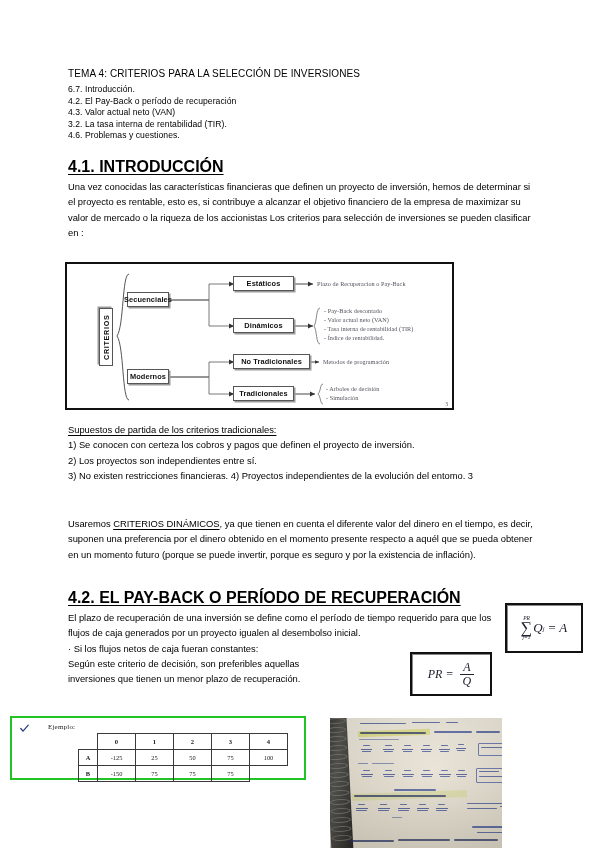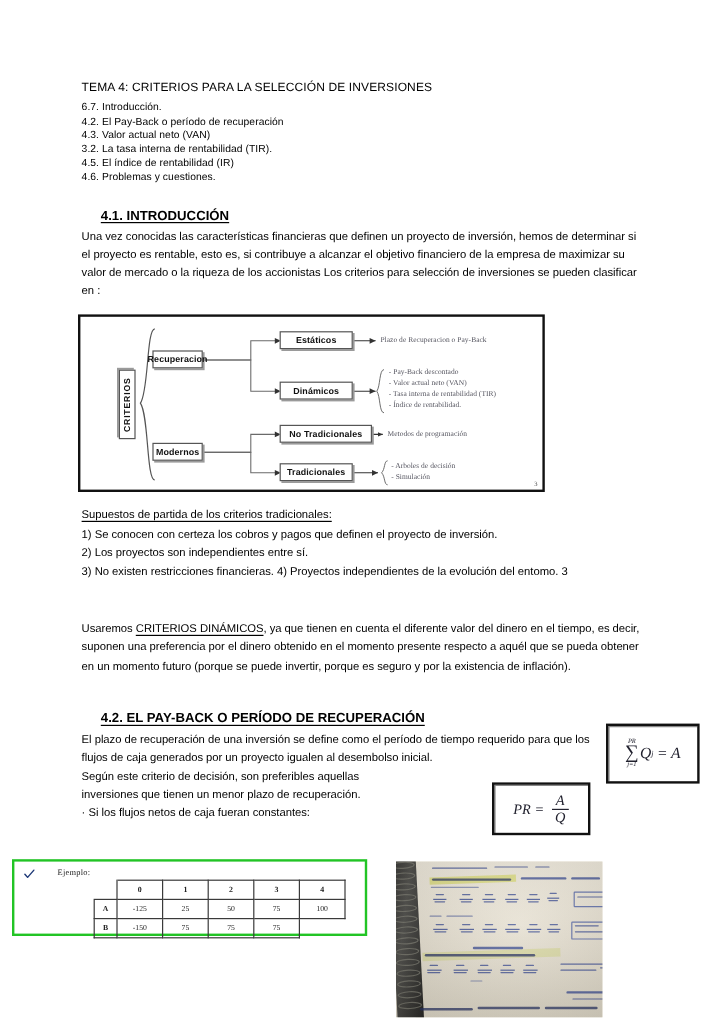--- a/index.html
+++ b/index.html
@@ -34,23 +34,23 @@
     margin: 0 0 5px 0;
     letter-spacing: 0.1px;
   }
   .toc { margin: 0 0 16px 0; }
   .toc-item {
     font-size: 8.6px;
     line-height: 11.6px;
     letter-spacing: 0.05px;
   }
   h2.sec-title {
-    font-size: 11px;
+    font-size: 16px;
     font-weight: bold;
-    margin: 0 0 3px 16px;
+    margin: 0 0 3px 0;
     text-decoration: underline;
     text-underline-offset: 2px;
     display: inline-block;
   }
   .para {
     font-size: 9.4px;
     line-height: 15.3px;
     margin: 0;
     letter-spacing: -0.02px;
   }
@@ -287,21 +287,20 @@
 
   <div class="content">
 
     <h1 class="doc-title">TEMA 4: CRITERIOS PARA LA SELECCIÓN DE INVERSIONES</h1>
 
     <div class="toc">
       <div class="toc-item">6.7. Introducción.</div>
       <div class="toc-item">4.2. El Pay-Back o período de recuperación</div>
       <div class="toc-item">4.3. Valor actual neto (VAN)</div>
       <div class="toc-item">3.2. La tasa interna de rentabilidad (TIR).</div>
-      <div class="toc-item">4.5. El índice de rentabilidad (IR)</div>
       <div class="toc-item">4.6. Problemas y cuestiones.</div>
     </div>
 
     <h2 class="sec-title">4.1. INTRODUCCIÓN</h2>
     <p class="para" style="margin-bottom:4px;">Una vez conocidas las características financieras que definen un proyecto de inversión, hemos de determinar si el proyecto es rentable, esto es, si contribuye a alcanzar el objetivo financiero de la empresa de maximizar su valor de mercado o la riqueza de los accionistas Los criterios para selección de inversiones se pueden clasificar en :</p>
   </div>
 
   <div class="diagram-wrap">
     <div class="diagram">
 
@@ -333,21 +332,21 @@
 
         <path d="M62 10 C55 10 57 62 50 72 C57 82 55 136 62 136" stroke="#555" stroke-width="1" fill="none"></path>
 
         <path d="M253 44 C249 44 250 58 247 62 C250 66 249 80 253 80" stroke="#666" stroke-width="0.8" fill="none"></path>
 
         <path d="M256 120 C253 120 254 127 251 130 C254 133 253 140 256 140" stroke="#666" stroke-width="0.8" fill="none"></path>
       </svg>
 
       <div class="node vert" style="left:32px; top:44px; width:14px; height:58px;">CRITERIOS</div>
 
-      <div class="node" style="left:60px; top:28px; width:42px; height:15px;">Recuperacion</div>
+      <div class="node" style="left:60px; top:28px; width:42px; height:15px;">Secuenciales</div>
       <div class="node" style="left:60px; top:105px; width:42px; height:15px;">Modernos</div>
 
       <div class="node" style="left:166px; top:12px; width:61px; height:15px;">Estáticos</div>
       <div class="node" style="left:166px; top:54px; width:61px; height:15px;">Dinámicos</div>
       <div class="node" style="left:166px; top:90px; width:77px; height:15px;">No Tradicionales</div>
       <div class="node" style="left:166px; top:122px; width:61px; height:15px;">Tradicionales</div>
 
       <div class="leaf" style="left:250px; top:16px; width:130px;">Plazo de Recuperacion o Pay-Back</div>
 
       <div class="leaf" style="left:257px; top:43px; width:125px;">- Pay-Back descontado</div>
@@ -371,22 +370,22 @@
     <div class="para">3) No existen restricciones financieras. 4) Proyectos independientes de la evolución del entomo. 3</div>
   </div>
 
   <div class="content" style="top:516px;">
     <p class="para"><span>Usaremos </span><span class="u">CRITERIOS DINÁMICOS</span><span>, ya que tienen en cuenta el diferente valor del dinero en el tiempo, es decir, suponen una preferencia por el dinero obtenido en el momento presente respecto a aquél que se pueda obtener en un momento futuro (porque se puede invertir, porque es seguro y por la existencia de inflación).</span></p>
   </div>
 
   <div class="content" style="top:589px; width:415px;">
     <h2 class="sec-title">4.2. EL PAY-BACK O PERÍODO DE RECUPERACIÓN</h2>
     <p class="para" style="width:430px;">El plazo de recuperación de una inversión se define como el período de tiempo requerido para que los flujos de caja generados por un proyecto igualen al desembolso inicial.</p>
+    <div class="para">· Si los flujos netos de caja fueran constantes:</div>
     <div class="para" style="width:280px;">Según este criterio de decisión, son preferibles aquellas inversiones que tienen un menor plazo de recuperación.</div>
-    <div class="para">· Si los flujos netos de caja fueran constantes:</div>
   </div>
 
   <div class="formula-box" style="left:505px; top:603px; width:78px; height:50px;">
     <div class="fbox-inner">
       <span class="sum-expr">
         <span class="sum-sign">
           <span class="lim">PR</span>
           <span class="big">∑</span>
           <span class="lim">j=1</span>
         </span>

